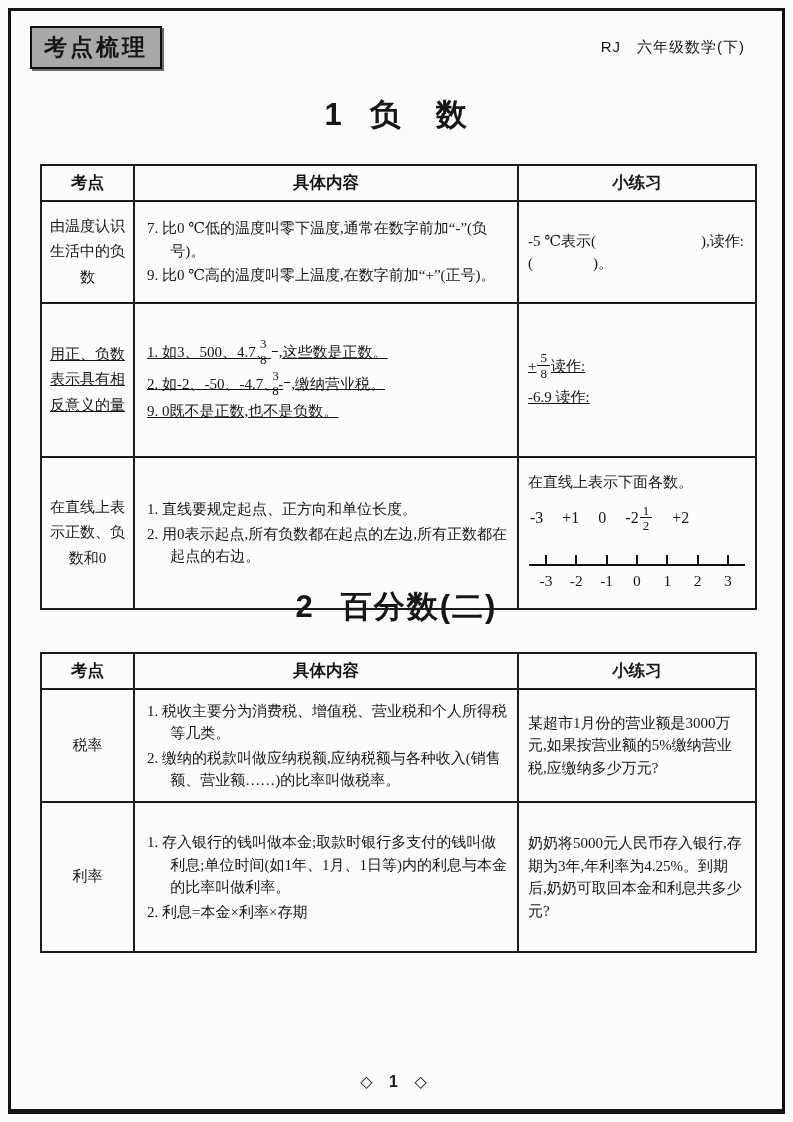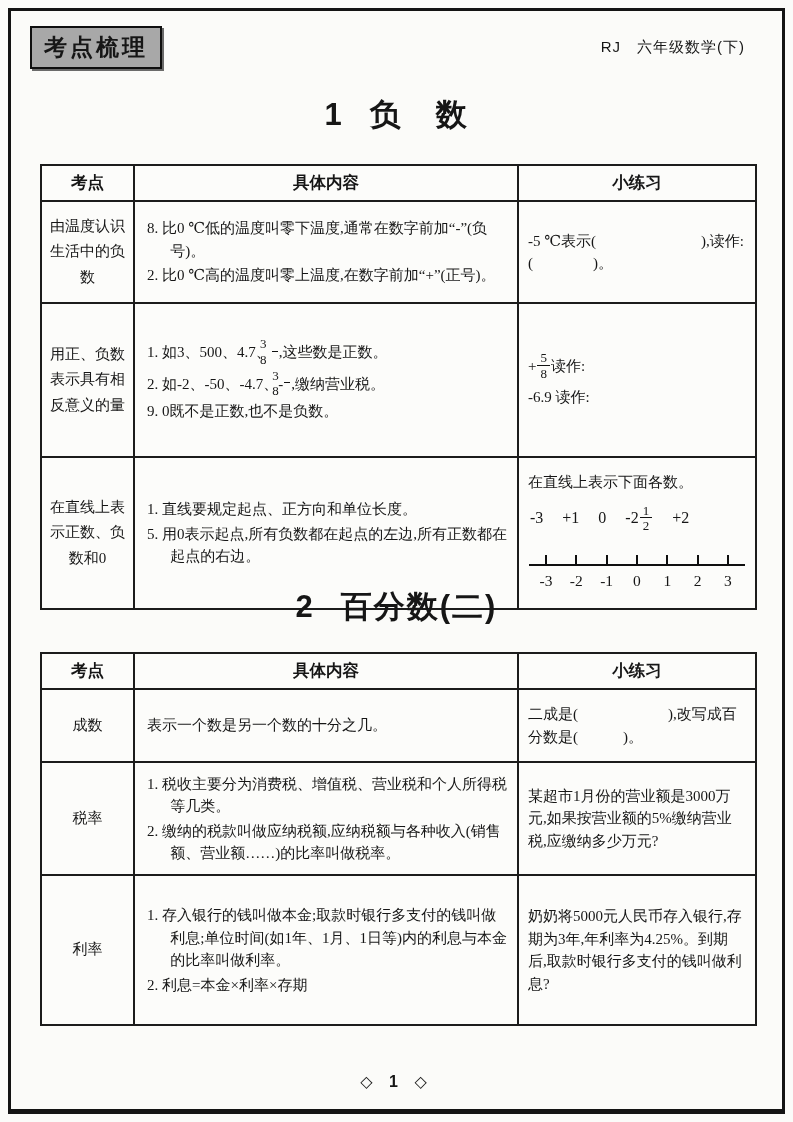--- a/index.html
+++ b/index.html
@@ -46,21 +46,21 @@
   .kv th,.kv td{border:2px solid #1c1c1c;vertical-align:middle;}
   .kv th{
     font-family:Liberation Sans, sans-serif;
     font-weight:bold;font-size:16.5px;text-align:center;padding:2px 6px;
   }
   .kv td{font-size:15px;line-height:1.5;}
   .kv td.kd{text-align:center;padding:4px 7px;line-height:1.7;}
   .kv td.ct{padding:6px 10px 6px 12px;}
   .kv td.pr{padding:13px 9px;}
   .t1-h,.t2-h{height:36px;}
-  .t1-r1{height:102px;} .t1-r2{height:154px;} .t1-r3{height:137px;}
+  .t1-r1{height:102px;} .t1-r2{height:154px;text-decoration:underline;} .t1-r3{height:137px;}
   .t2-r1{height:50px;}  .t2-r2{height:64px;}  .t2-r3{height:113px;} .t2-r4{height:150px;}
   .item{padding-left:1.55em;text-indent:-1.55em;margin:2px 0;}
   .frac{
     display:inline-block;vertical-align:-0.55em;text-align:center;
     line-height:1.05;font-size:13px;margin:0 1px;
   }
   .frac .fnum{display:block;border-bottom:1.5px solid #111;padding:0 3px 0;}
   .frac .fden{display:block;padding-top:1px;}
   .plot-nums{display:flex;align-items:center;gap:19px;margin:10px 2px 0;font-size:16px;}
   .plot-pair{display:flex;align-items:center;}
@@ -97,22 +97,22 @@
       </colgroup>
     <tbody>
         <tr class="t1-h">
       <th>考点</th>
       <th>具体内容</th>
       <th>小练习</th>
     </tr>
     <tr class="t1-r1">
       <td class="kd">由温度认识生活中的负数</td>
       <td class="ct">
-        <div class="item">8. 比0 ℃低的温度叫零下温度,通常在数字前加“-”(负号)。</div>
-        <div class="item">2. 比0 ℃高的温度叫零上温度,在数字前加“+”(正号)。</div>
+        <div class="item">7. 比0 ℃低的温度叫零下温度,通常在数字前加“-”(负号)。</div>
+        <div class="item">9. 比0 ℃高的温度叫零上温度,在数字前加“+”(正号)。</div>
       </td>
       <td class="pr">-5 ℃表示(　　　　　　　),读作:(　　　　)。</td>
     </tr>
     <tr class="t1-r2">
       <td class="kd">用正、负数表示具有相反意义的量</td>
       <td class="ct">
         <div class="item">
           <span>1. 如3、500、4.7、</span><span class="frac"><span class="fnum">3</span><span class="fden">8</span></span><span>,这些数是正数。</span>
         </div>
         <div class="item">
@@ -124,21 +124,21 @@
         <div>
           <span>+</span><span class="frac"><span class="fnum">5</span><span class="fden">8</span></span><span>读作:</span>
         </div>
         <div style="margin-top:6px;">-6.9 读作:</div>
       </td>
     </tr>
     <tr class="t1-r3">
       <td class="kd">在直线上表示正数、负数和0</td>
       <td class="ct">
         <div class="item">1. 直线要规定起点、正方向和单位长度。</div>
-        <div class="item">5. 用0表示起点,所有负数都在起点的左边,所有正数都在起点的右边。</div>
+        <div class="item">2. 用0表示起点,所有负数都在起点的左边,所有正数都在起点的右边。</div>
       </td>
       <td class="pr">
         <div>在直线上表示下面各数。</div>
         <div class="plot-nums">
           <span>-3</span>
           <span>+1</span>
           <span>0</span>
           <span class="plot-pair">
                 <span>-2</span>
                 <span class="frac">
@@ -195,38 +195,33 @@
         <col class="c-kd">
         <col class="c-ct">
         <col class="c-pr">
       </colgroup>
     <tbody>
         <tr class="t2-h">
       <th>考点</th>
       <th>具体内容</th>
       <th>小练习</th>
     </tr>
-    <tr class="t2-r2">
-      <td class="kd">成数</td>
-      <td class="ct">表示一个数是另一个数的十分之几。</td>
-      <td class="pr">二成是(　　　　　　),改写成百分数是(　　　)。</td>
-    </tr>
     <tr class="t2-r3">
       <td class="kd">税率</td>
       <td class="ct">
         <div class="item">1. 税收主要分为消费税、增值税、营业税和个人所得税等几类。</div>
         <div class="item">2. 缴纳的税款叫做应纳税额,应纳税额与各种收入(销售额、营业额……)的比率叫做税率。</div>
       </td>
       <td class="pr">某超市1月份的营业额是3000万元,如果按营业额的5%缴纳营业税,应缴纳多少万元?</td>
     </tr>
     <tr class="t2-r4">
       <td class="kd">利率</td>
       <td class="ct">
         <div class="item">1. 存入银行的钱叫做本金;取款时银行多支付的钱叫做利息;单位时间(如1年、1月、1日等)内的利息与本金的比率叫做利率。</div>
         <div class="item">2. 利息=本金×利率×存期</div>
       </td>
-      <td class="pr">奶奶将5000元人民币存入银行,存期为3年,年利率为4.25%。到期后,取款时银行多支付的钱叫做利息?</td>
+      <td class="pr">奶奶将5000元人民币存入银行,存期为3年,年利率为4.25%。到期后,奶奶可取回本金和利息共多少元?</td>
     </tr>
   </tbody>
     </table>
 
   <div class="footer">◇ 1 ◇</div>
 </div>
 
 </body></html>

